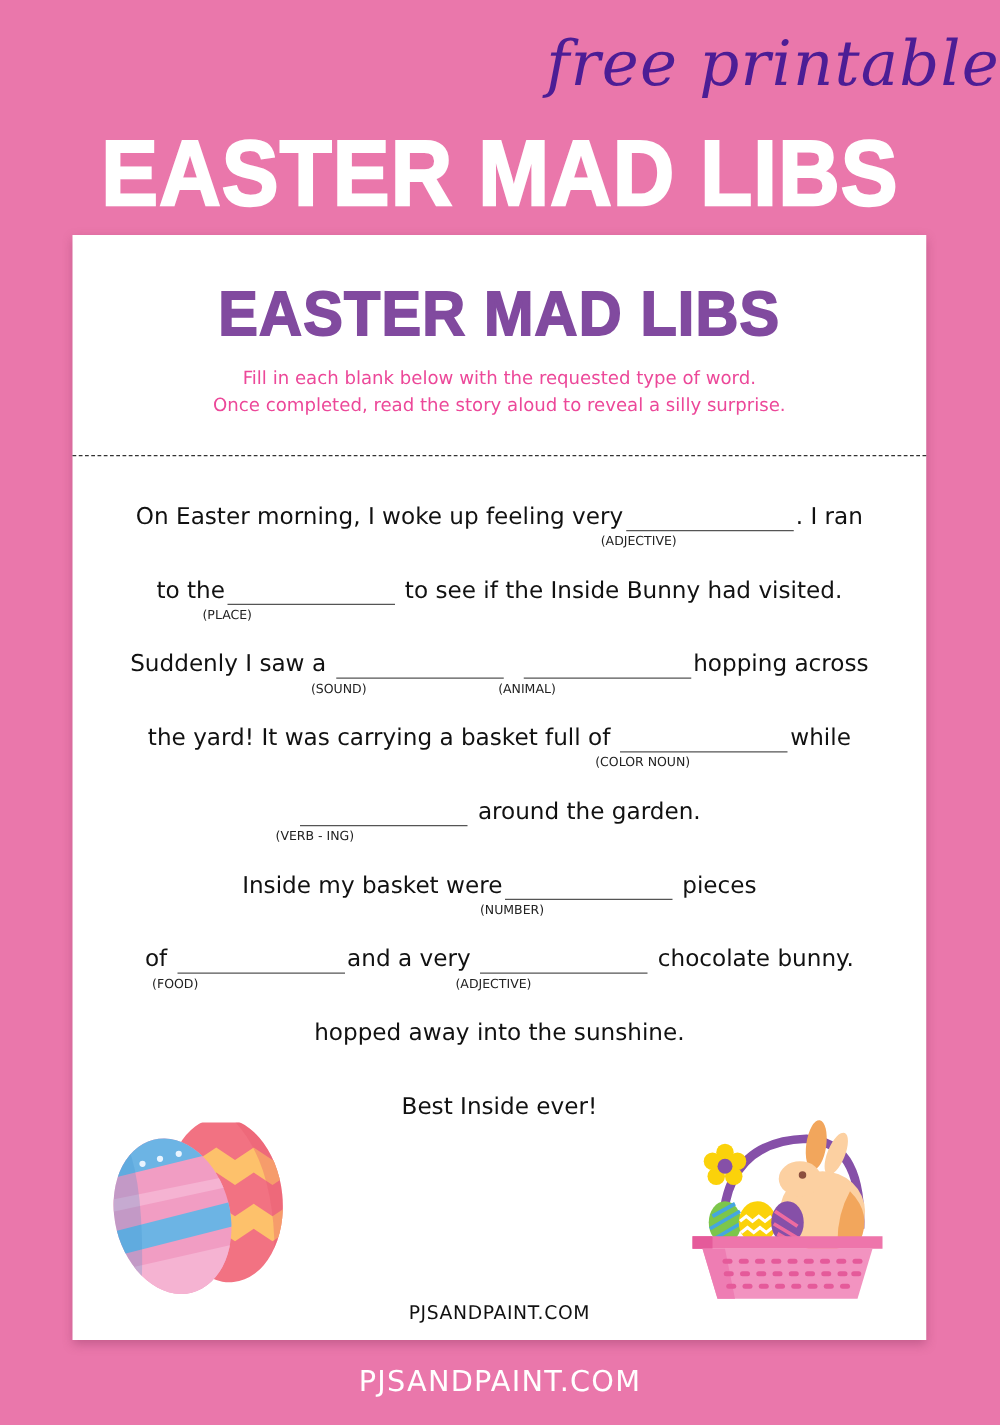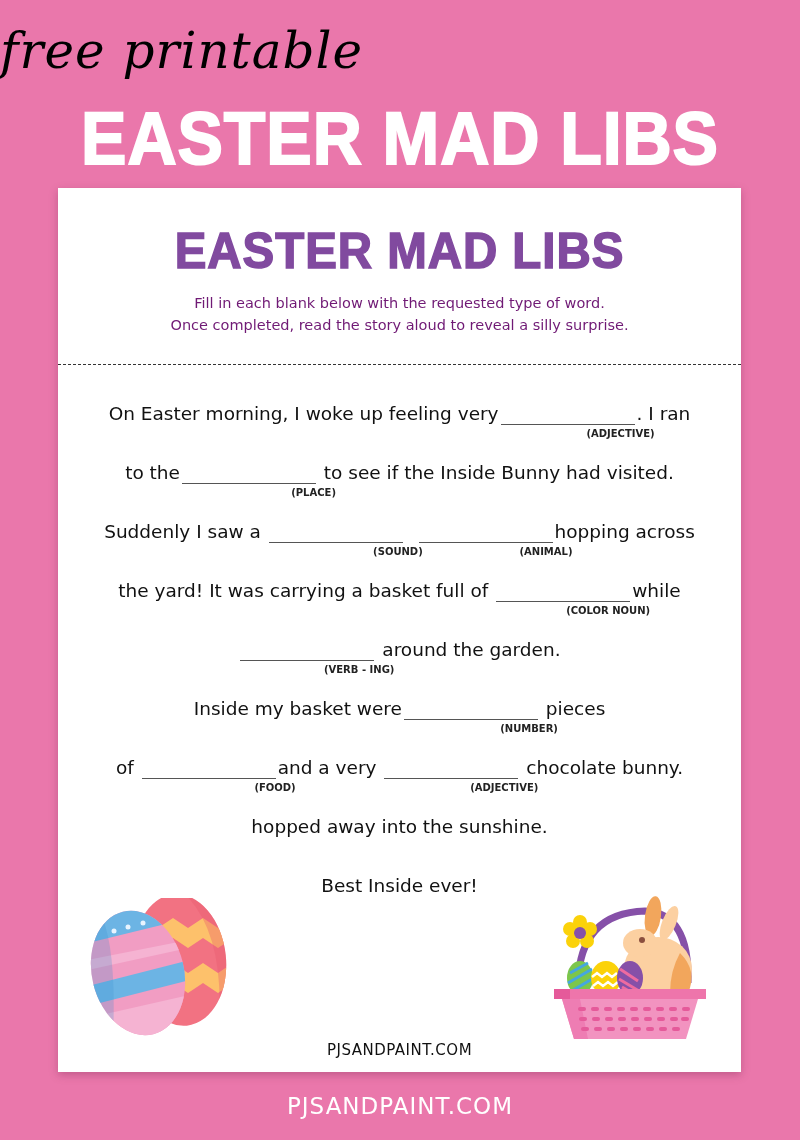--- a/index.html
+++ b/index.html
@@ -4,21 +4,21 @@
 <style>
   * { box-sizing: border-box; margin: 0; padding: 0; }
   html, body { width: 800px; height: 1140px; overflow: hidden; }
   body {
     background: #ea77ab;
     font-family: "DejaVu Sans", sans-serif;
     position: relative;
   }
   .subtitle-script {
     position: absolute; top: 22px; left: 0; width: 800px;
-    text-align: left; color: #000000;
+    text-align: right; color: #4c1d95;
     font-family: "DejaVu Serif", serif; font-style: italic;
     font-size: 50px; font-weight: normal; letter-spacing: 1px;
   }
   .main-title {
     position: absolute; top: 96px; left: 0; width: 800px;
     text-align: center; color: #fff;
     font-family: "Liberation Sans", sans-serif; font-weight: 900;
     font-size: 74px; letter-spacing: 1px;
     transform: scaleX(0.92); transform-origin: center;
     -webkit-text-stroke: 2px #fff;
@@ -31,21 +31,21 @@
   .sheet-title {
     position: absolute; top: 34px; left: 0; width: 100%;
     text-align: center; color: #814a9f;
     font-family: "Liberation Sans", sans-serif; font-weight: 900;
     font-size: 50px; letter-spacing: 1px;
     transform: scaleX(0.95);
     -webkit-text-stroke: 1.5px #814a9f;
   }
   .instructions {
     position: absolute; top: 104px; left: 0; width: 100%;
-    text-align: center; color: #701a75;
+    text-align: center; color: #ec4899;
     font-size: 14.5px; line-height: 22px;
   }
   .cut-line {
     position: absolute; top: 176px; left: 0; width: 100%;
     border-top: 1.5px dashed #333;
   }
   .story { position: absolute; top: 206px; left: 0; width: 100%; }
   .line {
     height: 59px; text-align: center; color: #111;
     font-size: 18.5px; white-space: nowrap;
@@ -53,21 +53,21 @@
   .seg { display: inline-block; vertical-align: top; line-height: 40px; }
   .blank {
     display: inline-block; position: relative; width: 134px; height: 40px;
     vertical-align: top; margin: 0 2px;
   }
   .blank .rule {
     position: absolute; left: 0; right: 0; top: 30px; border-top: 1.5px solid #555;
   }
   .blank .hint {
     position: absolute; top: 34px; left: -20px; right: -20px;
-    text-align: right; font-size: 10px; color: #222; line-height: 12px; font-weight: bold;
+    text-align: left; font-size: 10px; color: #222; line-height: 12px;
   }
   .eggs { position: absolute; left: 30px; top: 710px; width: 150px; height: 140px; }
   .basket { position: absolute; left: 492px; top: 703px; width: 160px; height: 155px; }
   .sheet-footer {
     position: absolute; top: 853px; left: 0; width: 100%;
     text-align: center; font-size: 15px; color: #111; letter-spacing: 0.5px;
   }
   .page-footer {
     position: absolute; top: 1093px; left: 0; width: 800px;
     text-align: center; color: #fff; font-size: 23px; letter-spacing: 1px;

